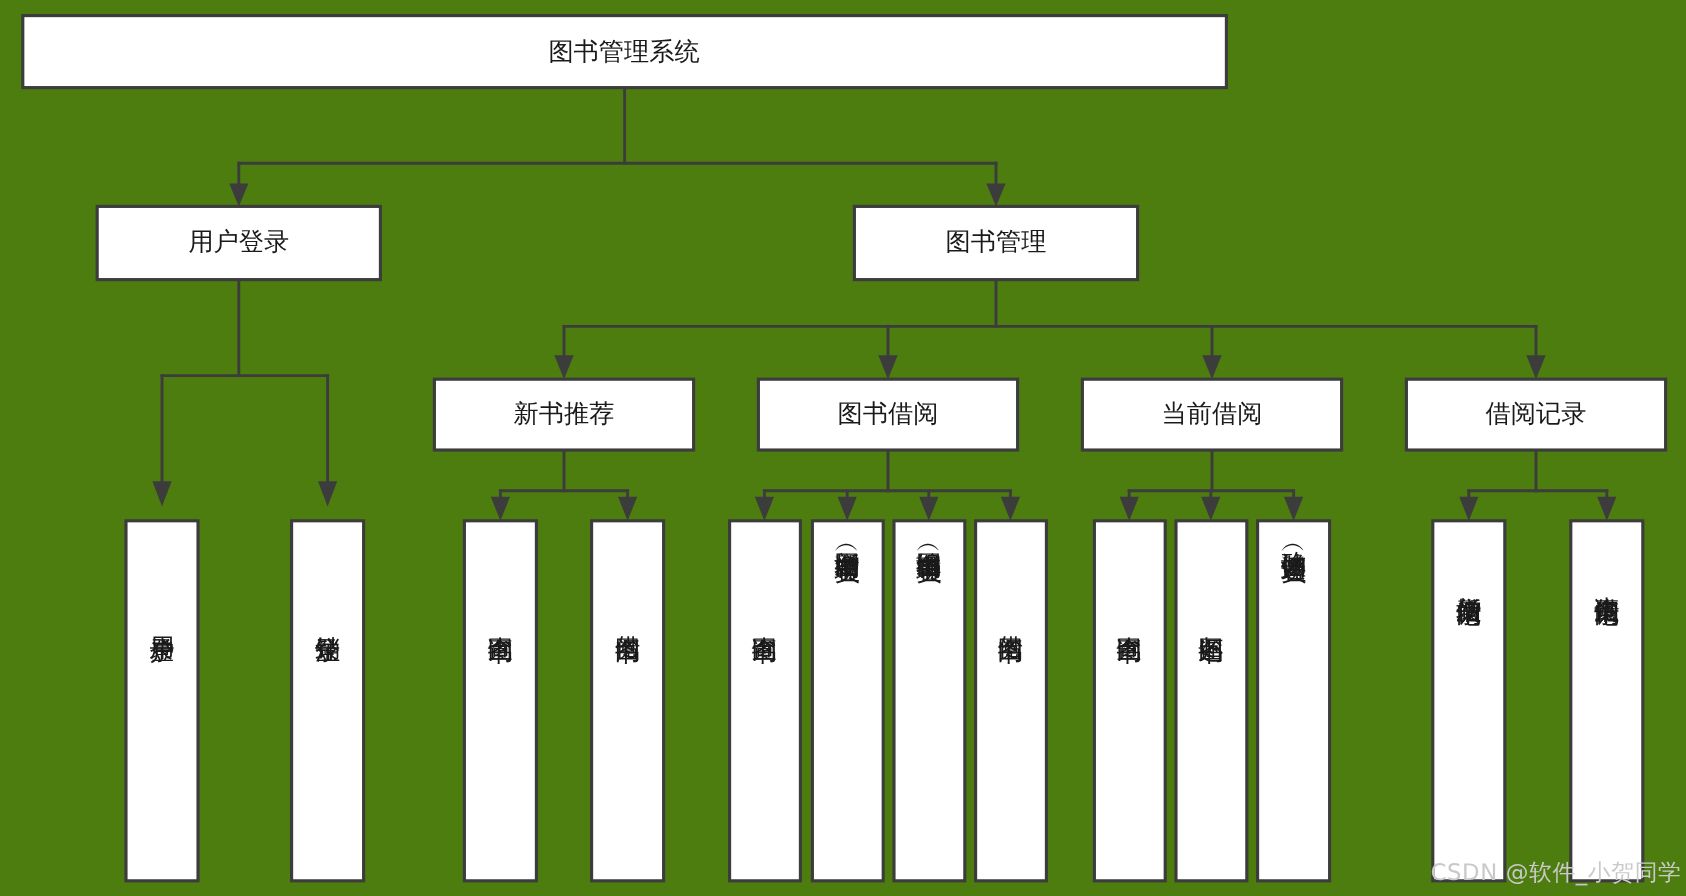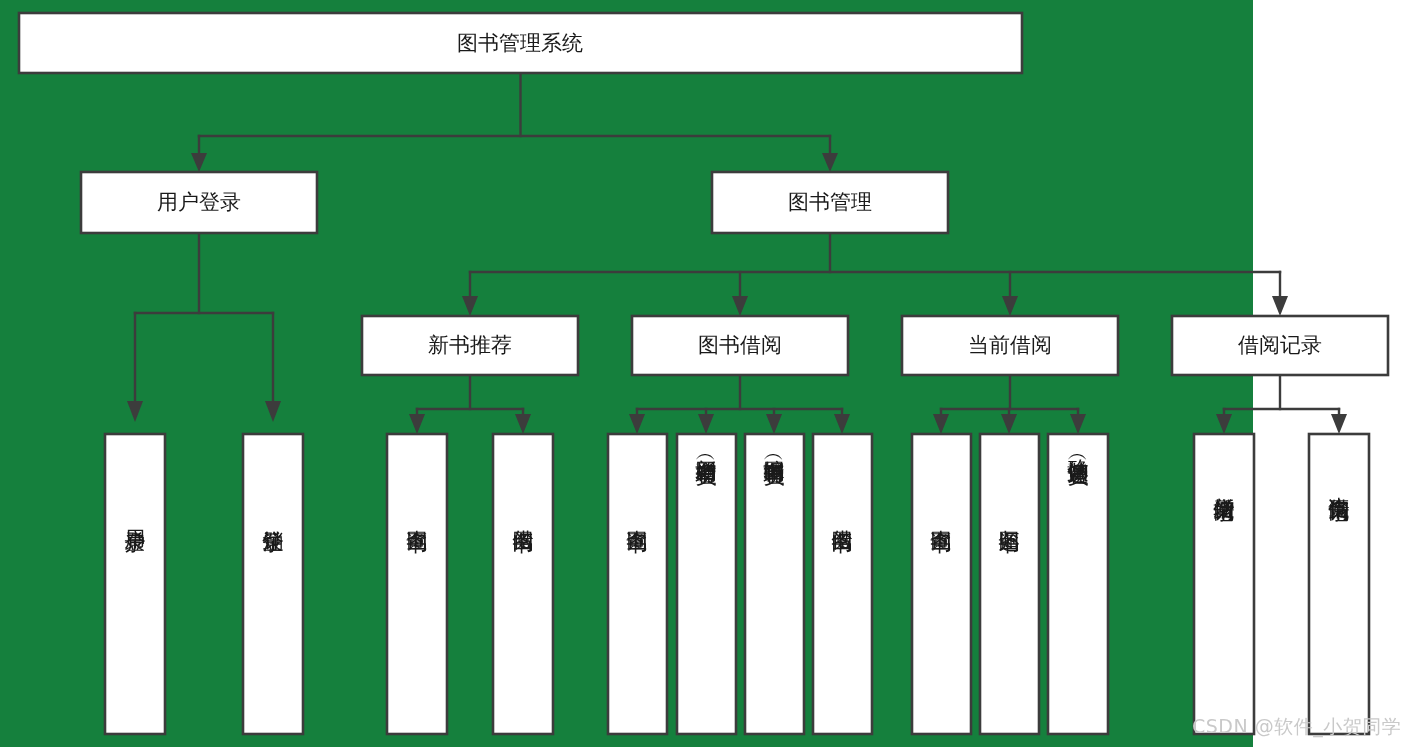--- a/index.html
+++ b/index.html
@@ -1,20 +1,20 @@
 <!DOCTYPE html>
 <html><head>
 <meta charset="utf-8">
 <style>
   html,body{margin:0;padding:0;background:#ffffff;}
   body{
     font-family:"Liberation Sans","DejaVu Sans",sans-serif;
     width:1405px;height:747px;overflow:hidden;
   }
-  #canvas{position:relative;width:1253px;height:747px;background:#15803d;}
+  #canvas{position:relative;width:1405px;height:747px;background:#4d7c0f;}
   svg.diagram{position:absolute;left:0;top:0;width:1405px;height:747px;}
   .node-rect{fill:#ffffff;stroke:#3c3c3c;stroke-width:2.6;}
   .edge{stroke:#3c3c3c;stroke-width:2.4;fill:none;stroke-linecap:square;}
   .arrow-head{fill:#3c3c3c;stroke:none;}
   .node-label{
     font-family:"DejaVu Sans","Liberation Sans",sans-serif;
     font-size:21px;fill:#1a1a1a;text-anchor:middle;dominant-baseline:middle;
   }
   .leaf-label{
     font-family:"DejaVu Sans","Liberation Sans",sans-serif;

